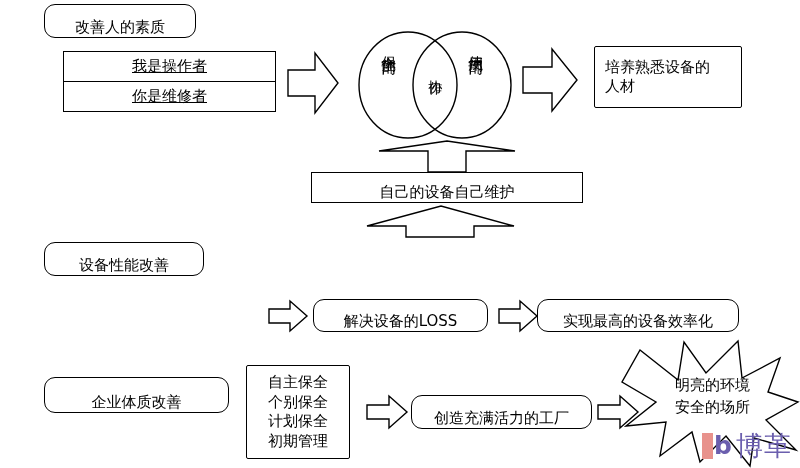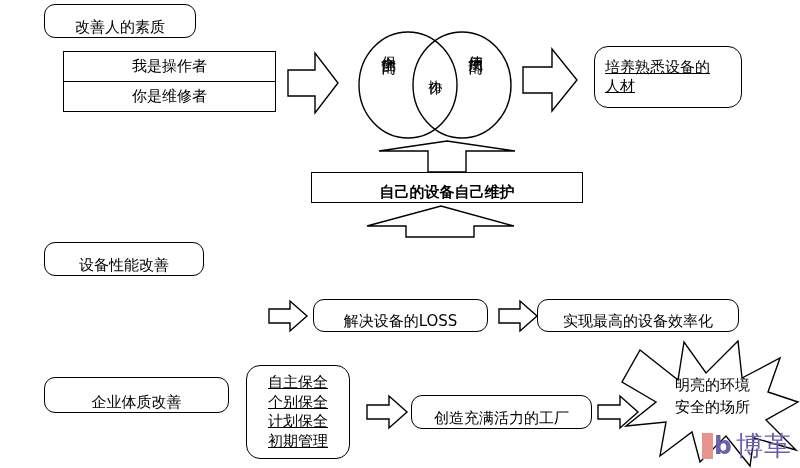--- a/index.html
+++ b/index.html
@@ -22,36 +22,37 @@
     border:1.5px solid #000;
     background:#ffffff;
     display:flex;
     align-items:flex-end;
     justify-content:center;
     text-align:center;
     line-height:1.25;
     font-size:15px;
   }
   .rounded{border-radius:11px;}
-  .rounded-lg{border-radius:14px;text-decoration:underline;}
-  .sharp{border-radius:0;font-weight:bold;}
+  .rounded-lg{border-radius:2px;}
+  .sharp{border-radius:0;}
 
   
   .tbl{
     border:1.5px solid #000;
     background:#fff;
     display:flex;
     flex-direction:column;
   }
   .tbl .row{
     flex:1 1 0;
     display:flex;
     align-items:center;
     justify-content:center;
     font-size:15px;
+    text-decoration:underline;
   }
   .tbl .row + .row{border-top:1.5px solid #000;}
 
   
   .shadow-rect{
     border:1.5px solid #000;
     background:#ffffff;
     display:flex;align-items:center;justify-content:center;
     font-size:15px;
     box-shadow:6px 6px 0 0 #a6a6a6;

